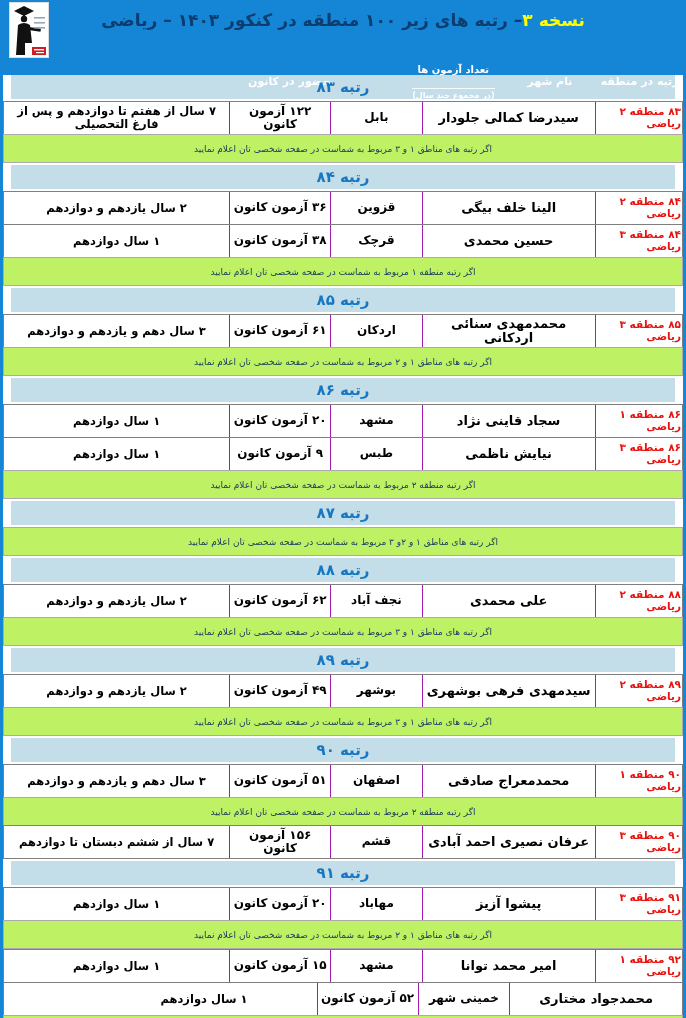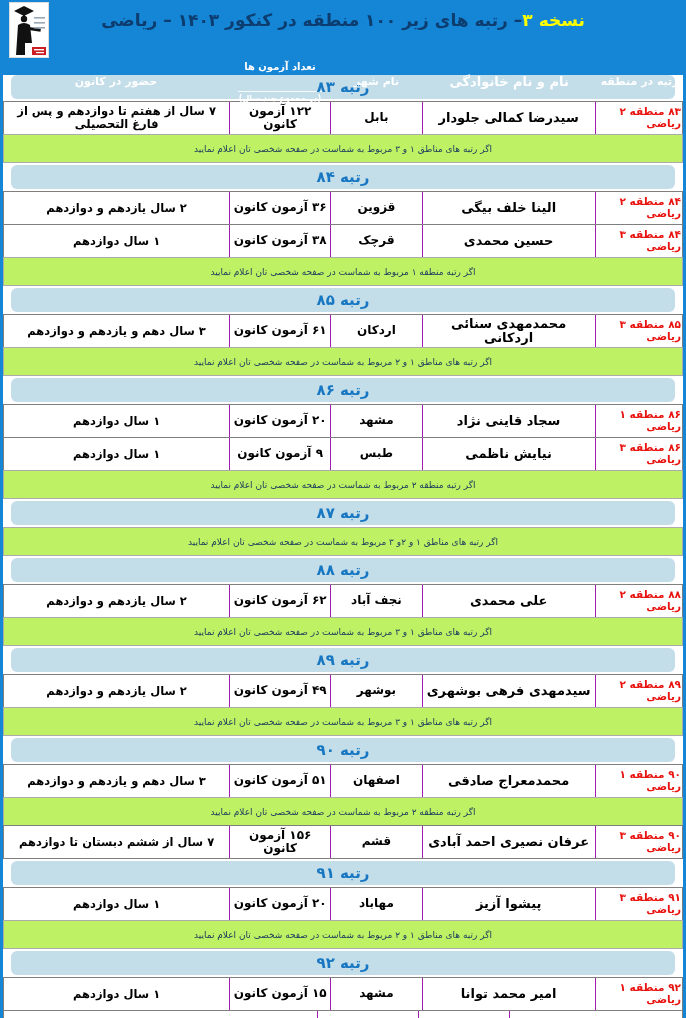--- a/index.html
+++ b/index.html
@@ -41,28 +41,28 @@
     font-size:11px;line-height:1.15;text-align:center;margin-top:42px;
   }
   .thead .cell + .cell{border-left:none}
   .thead .cell:not(:last-child){border-left:1px solid #fff}
   .c-rank{width:12.9%}
   .c-name{width:25.5%}
   .c-city{width:13.5%}
   .c-exams{width:14.9%}
   .c-pres{width:33.2%}
   .thead .c-name{font-size:13px}
-  .exams-l1{border-bottom:1px solid rgba(255,255,255,.85);padding:0 6px 18px;margin-bottom:2px;font-size:10px}
+  .exams-l1{border-bottom:1px solid rgba(255,255,255,.85);padding:0 6px 12px;margin-bottom:2px;font-size:10px}
   .exams-l2{font-size:8px}
   
   #sections{background:#fff}
   .band{
     background:var(--band-bg);color:var(--band-text);
     font-weight:bold;font-size:15px;text-align:center;
-    height:24px;line-height:24px;margin:2px 8px;border-radius:6px;
+    height:24px;line-height:24px;margin:2px 8px;
   }
   .row{
     display:flex;height:34px;background:#fff;border:1px solid #7f7f7f;
   }
   .row + .row, .note + .row, .row + .note{margin-top:-1px}
   .row .cell{
     display:flex;align-items:center;justify-content:center;text-align:center;
     font-weight:bold;color:#000;font-size:12px;line-height:1.1;padding:0 2px;
   }
   .row .cell:not(:last-child){border-left:1px solid #a21caf}
@@ -104,21 +104,20 @@
       </svg>
     </div>
     <h1 class="page-title">
       <span class="hl">نسخه ۳</span>
       <span class="rest">– رتبه های زیر ۱۰۰ منطقه در کنکور ۱۴۰۳ – ریاضی</span>
     </h1>
   </div>
 
   <div class="thead">
     <div class="cell c-rank">رتبه در منطقه</div>
-    <div class="cell c-name">نام و نام خانوادگی</div>
     <div class="cell c-city">نام شهر</div>
     <div class="cell c-exams">
       <div class="exams-l1">تعداد آزمون ها</div>
       <div class="exams-l2">(در مجموع چند سال)</div>
     </div>
     <div class="cell c-pres">حضور در کانون</div>
   </div>
 
   <main id="sections">
       <div class="rank-section">
@@ -228,21 +227,20 @@
         <div class="row">
           <div class="cell c-rank">۹۱ منطقه ۳ ریاضی</div>
           <div class="cell c-name">پیشوا آزیز</div>
           <div class="cell c-city">مهاباد</div>
           <div class="cell c-exams">۲۰ آزمون کانون</div>
           <div class="cell c-pres">۱ سال دوازدهم</div>
         </div>
         <div class="note">اگر رتبه های مناطق ۱ و ۲ مربوط به شماست در صفحه شخصی تان اعلام نمایید</div>
       </div>
       <div class="rank-section">
-        <div class="band">رتبه ۹۲</div>
         <div class="row">
           <div class="cell c-rank">۹۲ منطقه ۱ ریاضی</div>
           <div class="cell c-name">امیر محمد توانا</div>
           <div class="cell c-city">مشهد</div>
           <div class="cell c-exams">۱۵ آزمون کانون</div>
           <div class="cell c-pres">۱ سال دوازدهم</div>
         </div>
         <div class="row">
           <div class="cell c-name">محمدجواد مختاری</div>
           <div class="cell c-city">خمینی شهر</div>

